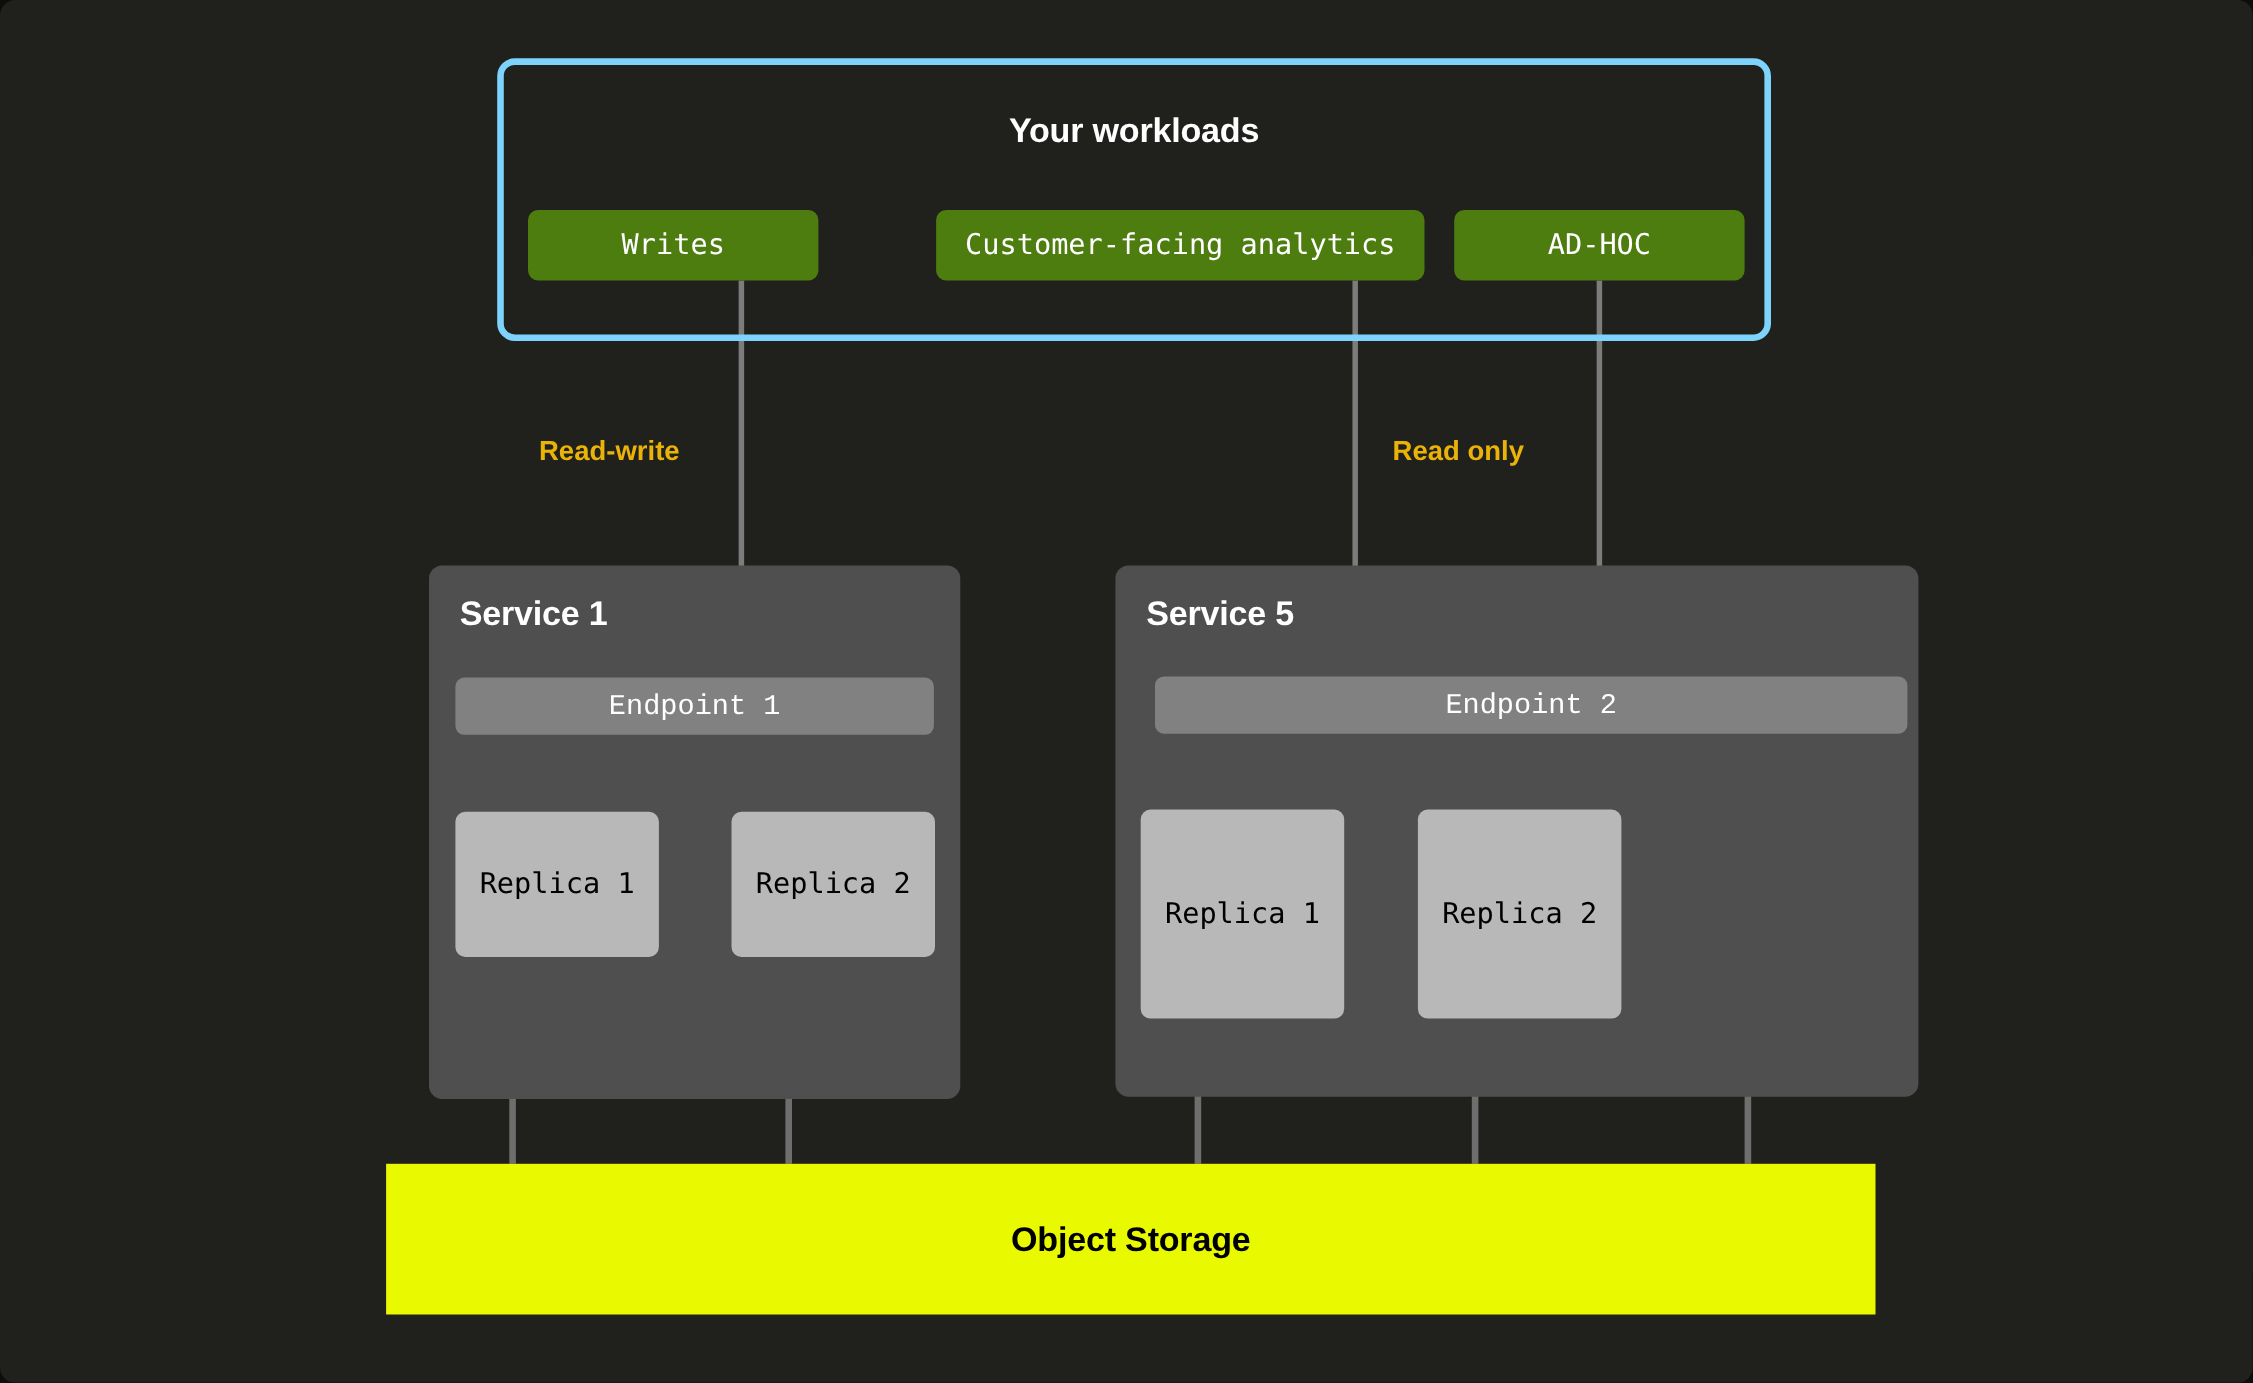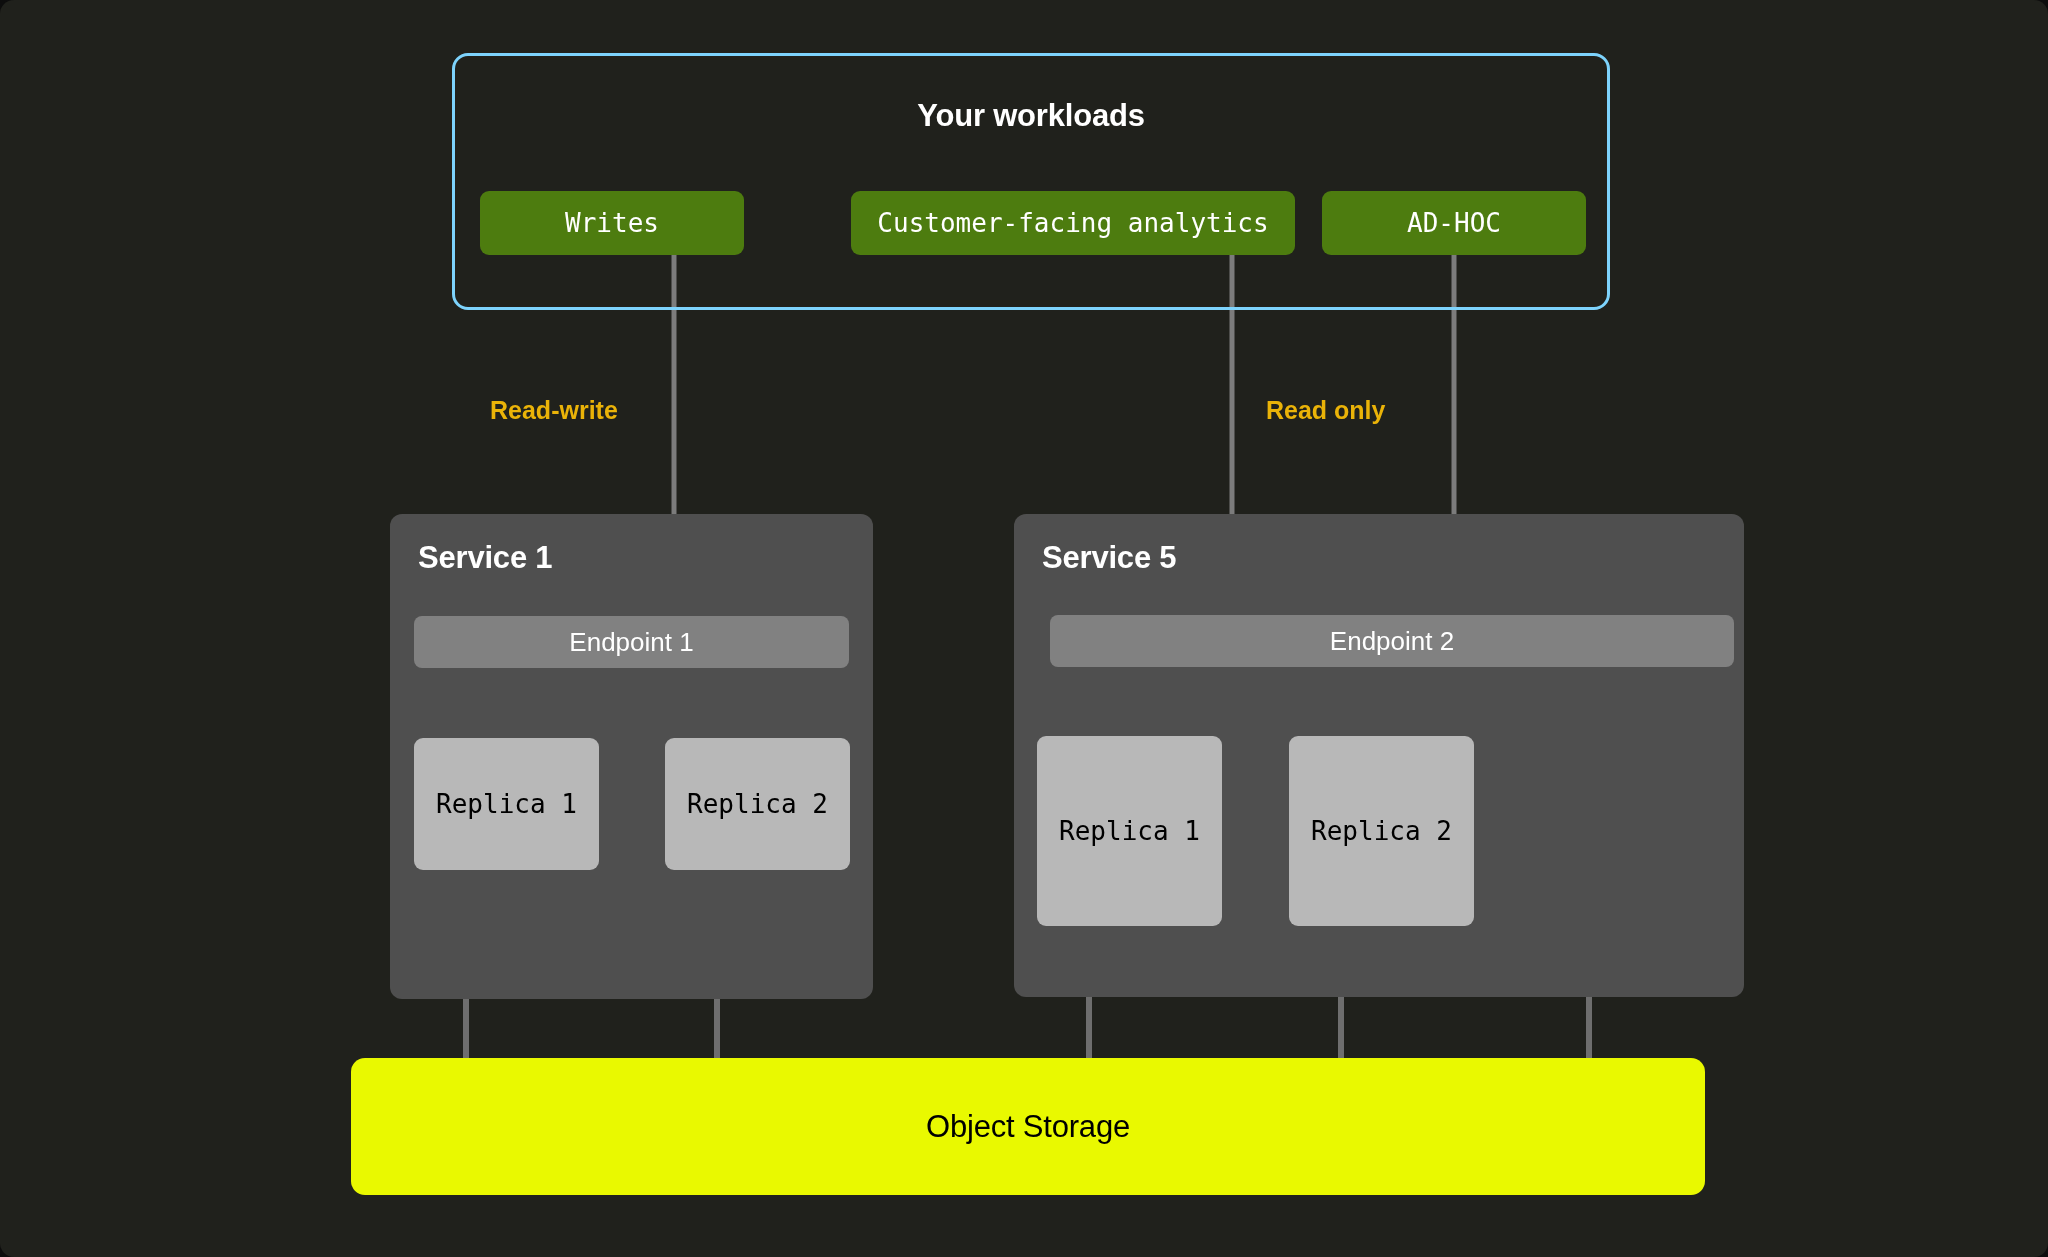--- a/index.html
+++ b/index.html
@@ -24,21 +24,21 @@
     pointer-events: none;
   }
 
   
   .workloads-box {
     position: absolute;
     left: 452px;
     top: 53px;
     width: 1158px;
     height: 257px;
-    border: 3px solid #7dd3fc;
+    border: 6px solid #7dd3fc;
     border-radius: 16px;
     box-sizing: border-box;
   }
   .workloads-title {
     position: absolute;
     left: 0;
     top: 42px;
     width: 100%;
     text-align: center;
     color: #ffffff;
@@ -93,21 +93,21 @@
     font-weight: bold;
     letter-spacing: -0.2px;
   }
 
   .endpoint {
     position: absolute;
     height: 52px;
     background: #818181;
     border-radius: 8px;
     color: #ffffff;
-    font-family: Liberation Sans, sans-serif;
+    font-family: Liberation Mono, monospace;
     font-size: 26px;
     display: flex;
     align-items: center;
     justify-content: center;
     box-sizing: border-box;
   }
   .endpoint-1 { left: 24px; top: 102px; width: 435px; }
   .endpoint-2 { left: 36px; top: 101px; width: 684px; }
 
   .replica {
@@ -131,24 +131,24 @@
   .s2-r3 { left: 523px; top: 222px; width: 185px; height: 190px; }
 
   
   .object-storage {
     position: absolute;
     left: 351px;
     top: 1058px;
     width: 1354px;
     height: 137px;
     background: #e9f900;
-    border-radius: 14px;
+    border-radius: 0;
     color: #000000;
     font-size: 31px;
-    font-weight: normal;
+    font-weight: bold;
     display: flex;
     align-items: center;
     justify-content: center;
     letter-spacing: -0.2px;
     box-sizing: border-box;
   }
 </style>
 </head>
 <body>
 

